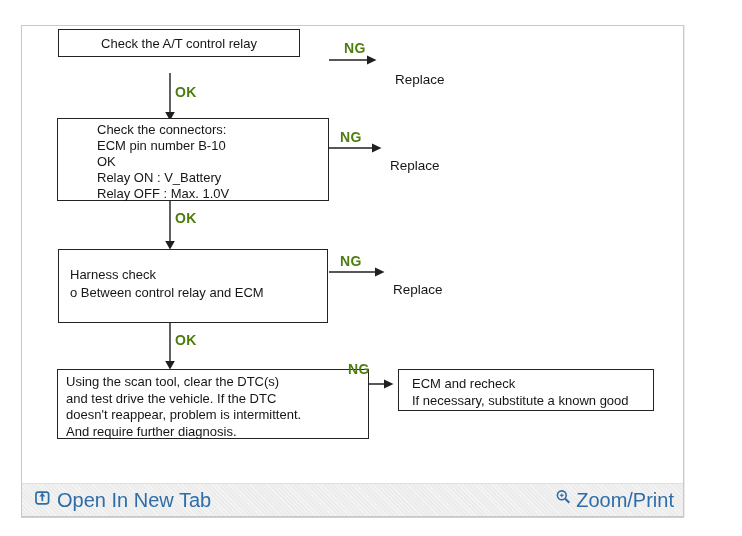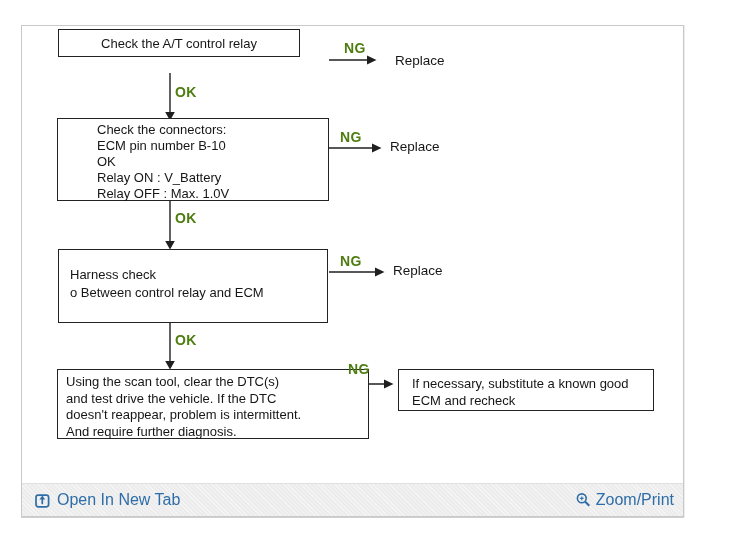--- a/index.html
+++ b/index.html
@@ -31,42 +31,42 @@
     display: flex; align-items: center; justify-content: center;
   }
   .step2 { left: 35px; top: 92px;  width: 272px; height: 83px; padding: 3px 13px 0 39px; line-height: 16px; }
   .step3 { left: 36px; top: 223px; width: 270px; height: 74px; padding: 16px 0 0 11px; line-height: 18px; }
   .step4 { left: 35px; top: 343px; width: 312px; height: 70px; padding: 4px 0 0 8px; line-height: 16.5px; }
   .result { left: 376px; top: 343px; width: 256px; height: 42px; padding: 5px 0 0 13px; line-height: 17px; }
   .tag {
     position: absolute; color: #4d7c0f;
     font-size: 14px; font-weight: 700; letter-spacing: .3px;
   }
-  .replace { position: absolute; color: #161616; font-size: 13.5px; font-weight: 500; }
+  .replace { position: absolute; color: #161616; font-size: 13.5px; font-weight: 500; margin-top: 19px; }
   .ok1 { left: 153px; top: 58px; }
   .ok2 { left: 153px; top: 184px; }
   .ok3 { left: 153px; top: 306px; }
   .ng1 { left: 322px; top: 14px; }
   .ng2 { left: 318px; top: 103px; }
   .ng3 { left: 318px; top: 227px; }
   .ng4 { left: 326px; top: 335px; }
   .rp1 { left: 373px; top: 27px; }
   .rp2 { left: 368px; top: 113px; }
   .rp3 { left: 371px; top: 237px; }
   .footer-bar {
     position: absolute; left: 0; right: 0; bottom: 0; height: 33px;
     background: #ececec;
     background-image: repeating-linear-gradient(45deg, rgba(255,255,255,.45) 0 1px, rgba(0,0,0,0) 1px 3px);
     border-top: 1px solid #e0e0e0;
     display: flex; align-items: center; justify-content: space-between;
     padding: 0 9px 0 12px;
   }
   .link {
-    display: flex; align-items: flex-end; gap: 6px;
-    color: #2e6da8; font-size: 16px; cursor: pointer;
+    display: flex; align-items: flex-start; gap: 6px;
+    color: #2e6da8; font-size: 20px; cursor: pointer;
     text-decoration: none; white-space: nowrap;
   }
   .link svg { display: block; }
 </style>
 </head>
 <body>
 
 <div class="panel">
   <div class="chart">
 
@@ -109,22 +109,22 @@
     </div>
 
     <div class="fbox step4">
       <div class="line">Using the scan tool, clear the DTC(s)</div>
       <div class="line">and test drive the vehicle. If the DTC</div>
       <div class="line">doesn't reappear, problem is intermittent.</div>
       <div class="line">And require further diagnosis.</div>
     </div>
 
     <div class="fbox result">
+      <div class="line">ECM and recheck</div>
       <div class="line">If necessary, substitute a known good</div>
-      <div class="line">ECM and recheck</div>
     </div>
 
     <span class="tag ok1">OK</span>
     <span class="tag ok2">OK</span>
     <span class="tag ok3">OK</span>
 
     <span class="tag ng1">NG</span>
     <span class="tag ng2">NG</span>
     <span class="tag ng3">NG</span>
     <span class="tag ng4">NG</span>

